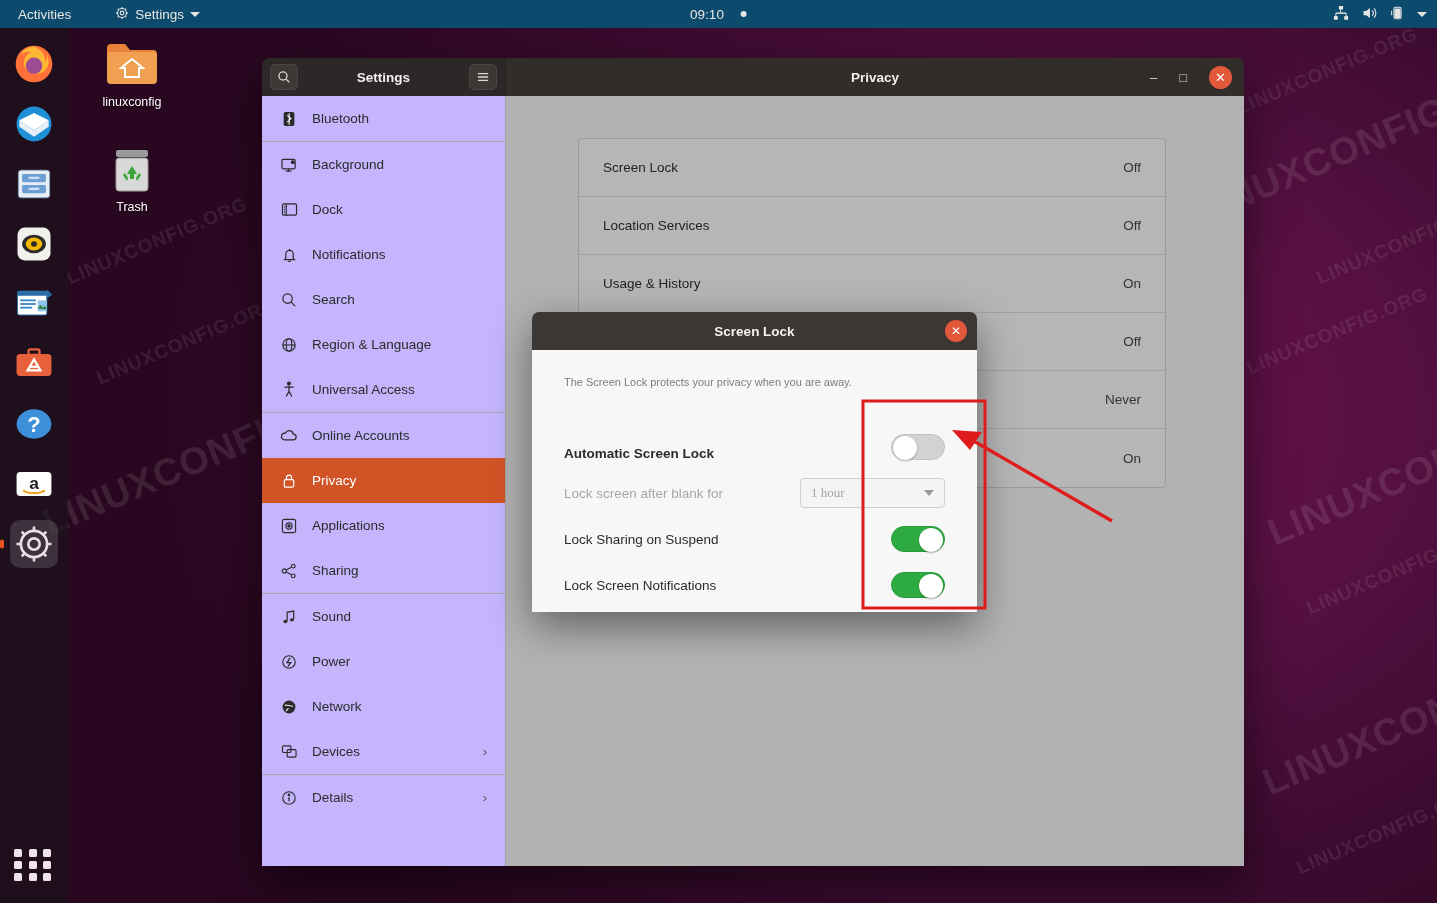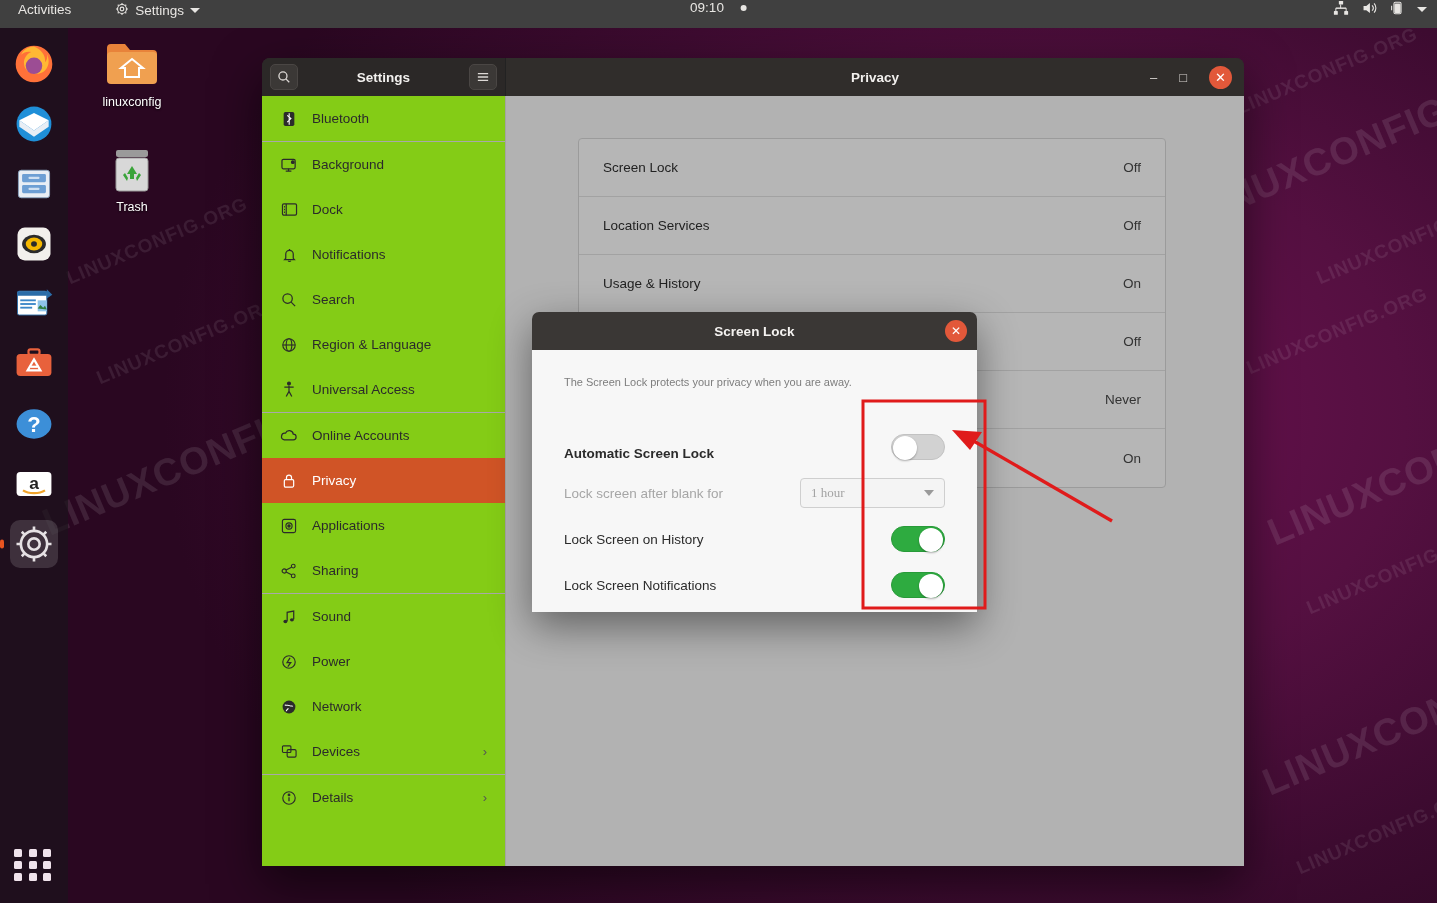--- a/index.html
+++ b/index.html
@@ -29,22 +29,22 @@
     transform:rotate(-23deg);
     white-space:nowrap;
     letter-spacing:1px;
   }
   .wm.big { font-size:38px; color:rgba(255,255,255,0.10); }
   .wm.sm  { font-size:19px; color:rgba(255,255,255,0.085); }
 
   
   #topbar {
     position:absolute; left:0; top:0; width:1437px; height:28px;
-    background:#404040; color:#e8e6e3; z-index:60;
-    display:flex; align-items:flex-start; font-size:13.5px;
+    background:#0c4a6e; color:#e8e6e3; z-index:60;
+    display:flex; align-items:center; font-size:13.5px;
   }
   #activities { margin-left:10px; padding:2px 8px; border-radius:4px; }
   #settings-menu { display:flex; align-items:center; gap:6px; margin-left:28px; padding:2px 8px; border-radius:4px; }
   #clockwrap { position:absolute; left:50%; transform:translateX(-50%); display:flex; align-items:center; gap:17px; }
   .dot { width:6px; height:6px; background:#e8e6e3; border-radius:50%; display:inline-block; }
   #tray { position:absolute; right:10px; display:flex; align-items:center; gap:12px; }
   .tri-down { width:0;height:0;border-left:5px solid transparent;border-right:5px solid transparent;border-top:5px solid #e8e6e3; }
 
   
   #dock {
@@ -84,21 +84,21 @@
   #hdr-title { color:#f2f0ee; font-size:13.5px; font-weight:bold; position:absolute; left:0; right:0; text-align:center; pointer-events:none; }
   #hdr-right { flex:1; display:flex; align-items:center; justify-content:center; position:relative; background:#302d2b; }
   #panel-title { color:#f2f0ee; font-size:13.5px; font-weight:bold; }
   #wctl { position:absolute; right:12px; display:flex; align-items:center; gap:22px; }
   .wc { color:#d7d3d0; font-size:13px; display:flex; align-items:center; justify-content:center; }
   .wc-close { width:23px; height:23px; border-radius:50%; background:#e2583a; color:#fff; font-size:13px; }
 
   #win-body { display:flex; height:770px; }
 
   
-  #sidebar { width:244px; background:#84cc16; border-right:1px solid #a3a3a3; overflow:hidden; }
+  #sidebar { width:244px; background:#c4b5fd; border-right:1px solid #a3a3a3; overflow:hidden; }
   .nav-item { height:45px; display:flex; align-items:center; gap:14px; padding:0 18px; font-size:13.5px; color:#2b2b2b; }
   .nav-item.sel { background:#d05426; color:#fff; }
   .nav-sep { height:1px; background:#a8a8a8; margin:0; }
   .nav-ico { width:18px; display:flex; align-items:center; justify-content:center; flex-shrink:0; }
   .nav-chev { margin-left:auto; color:#555; font-size:13px; }
 
   
   #content { flex:1; background:#b2b2b2; padding:42px 78px 0 72px; position:relative; }
   #rows { background:#b6b6b6; border:1px solid #9b9b9b; border-radius:4px; overflow:hidden; }
   .prow { height:58px; display:flex; align-items:center; justify-content:space-between;
@@ -545,21 +545,21 @@
 
     <div class="drow">
       <span class="lbl dim">Lock screen after blank for</span>
       <span id="select-box">
         <span class="sv">1 hour</span>
         <span class="caret"></span>
       </span>
     </div>
 
     <div class="drow">
-      <span class="lbl">Lock Screen on History</span>
+      <span class="lbl">Lock Sharing on Suspend</span>
       <span class="toggle on">
           <span class="knob"></span>
         </span>
     </div>
 
     <div class="drow">
       <span class="lbl">Lock Screen Notifications</span>
       <span class="toggle on">
           <span class="knob"></span>
         </span>

